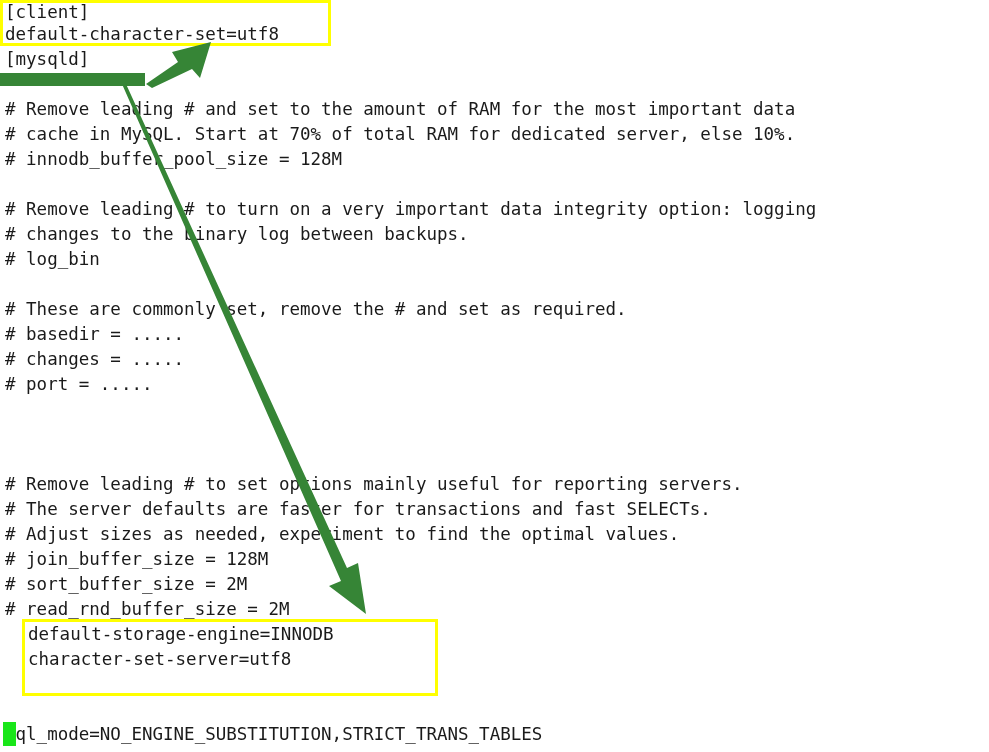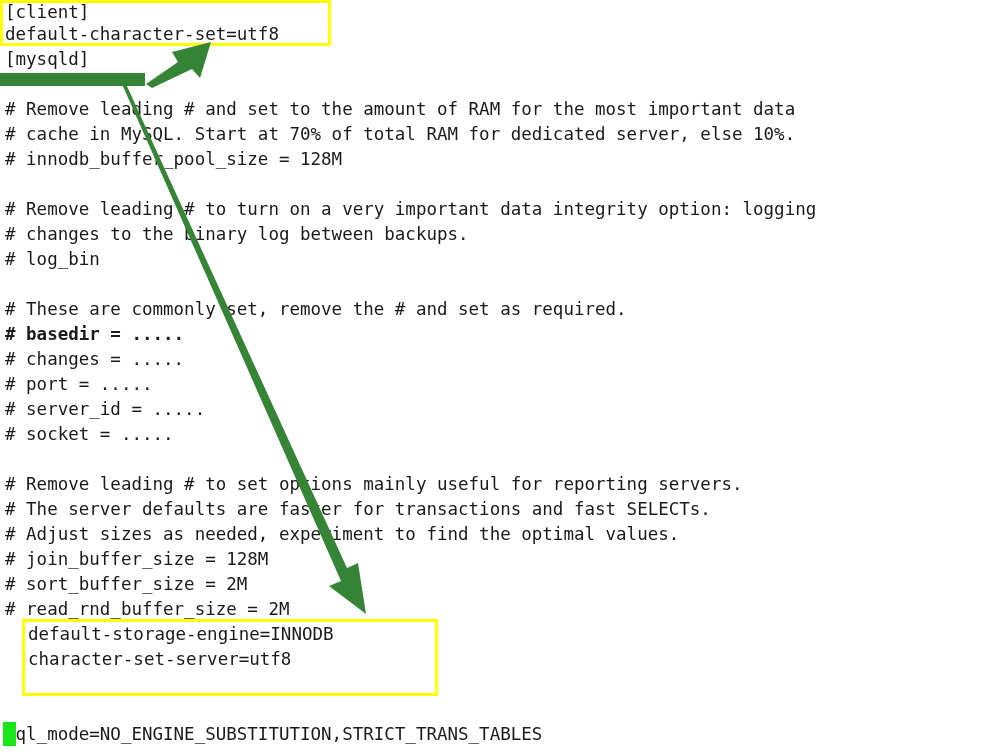--- a/index.html
+++ b/index.html
@@ -78,25 +78,23 @@
     <div class="code-line" style="top: 0px;">[client]</div>
     <div class="code-line" style="top: 22px;">default-character-set=utf8</div>
     <div class="code-line" style="top: 47px; text-align: center;">[mysqld]</div>
     <div class="code-line" style="top: 97px;"># Remove leading # and set to the amount of RAM for the most important data</div>
     <div class="code-line" style="top: 122px;"># cache in MySQL. Start at 70% of total RAM for dedicated server, else 10%.</div>
     <div class="code-line" style="top: 147px;"># innodb_buffer_pool_size = 128M</div>
     <div class="code-line" style="top: 197px;"># Remove leading # to turn on a very important data integrity option: logging</div>
     <div class="code-line" style="top: 222px;"># changes to the binary log between backups.</div>
     <div class="code-line" style="top: 247px;"># log_bin</div>
     <div class="code-line" style="top: 297px;"># These are commonly set, remove the # and set as required.</div>
-    <div class="code-line" style="top: 322px; font-weight: bold;"># basedir = .....</div>
+    <div class="code-line" style="top: 322px;"># basedir = .....</div>
     <div class="code-line" style="top: 347px;"># changes = .....</div>
     <div class="code-line" style="top: 372px; text-align: right;"># port = .....</div>
-    <div class="code-line" style="top: 397px;"># server_id = .....</div>
-    <div class="code-line" style="top: 422px;"># socket = .....</div>
     <div class="code-line" style="top: 472px;"># Remove leading # to set options mainly useful for reporting servers.</div>
     <div class="code-line" style="top: 497px;"># The server defaults are faster for transactions and fast SELECTs.</div>
     <div class="code-line" style="top: 522px;"># Adjust sizes as needed, experiment to find the optimal values.</div>
     <div class="code-line" style="top: 547px;"># join_buffer_size = 128M</div>
     <div class="code-line" style="top: 572px;"># sort_buffer_size = 2M</div>
     <div class="code-line" style="top: 597px;"># read_rnd_buffer_size = 2M</div>
     <div class="code-line indent" style="top: 622px; text-align: center;">default-storage-engine=INNODB</div>
     <div class="code-line indent" style="top: 647px;">character-set-server=utf8</div>
     <div class="code-line" style="top: 722px;">sql_mode=NO_ENGINE_SUBSTITUTION,STRICT_TRANS_TABLES</div>
   </div>

